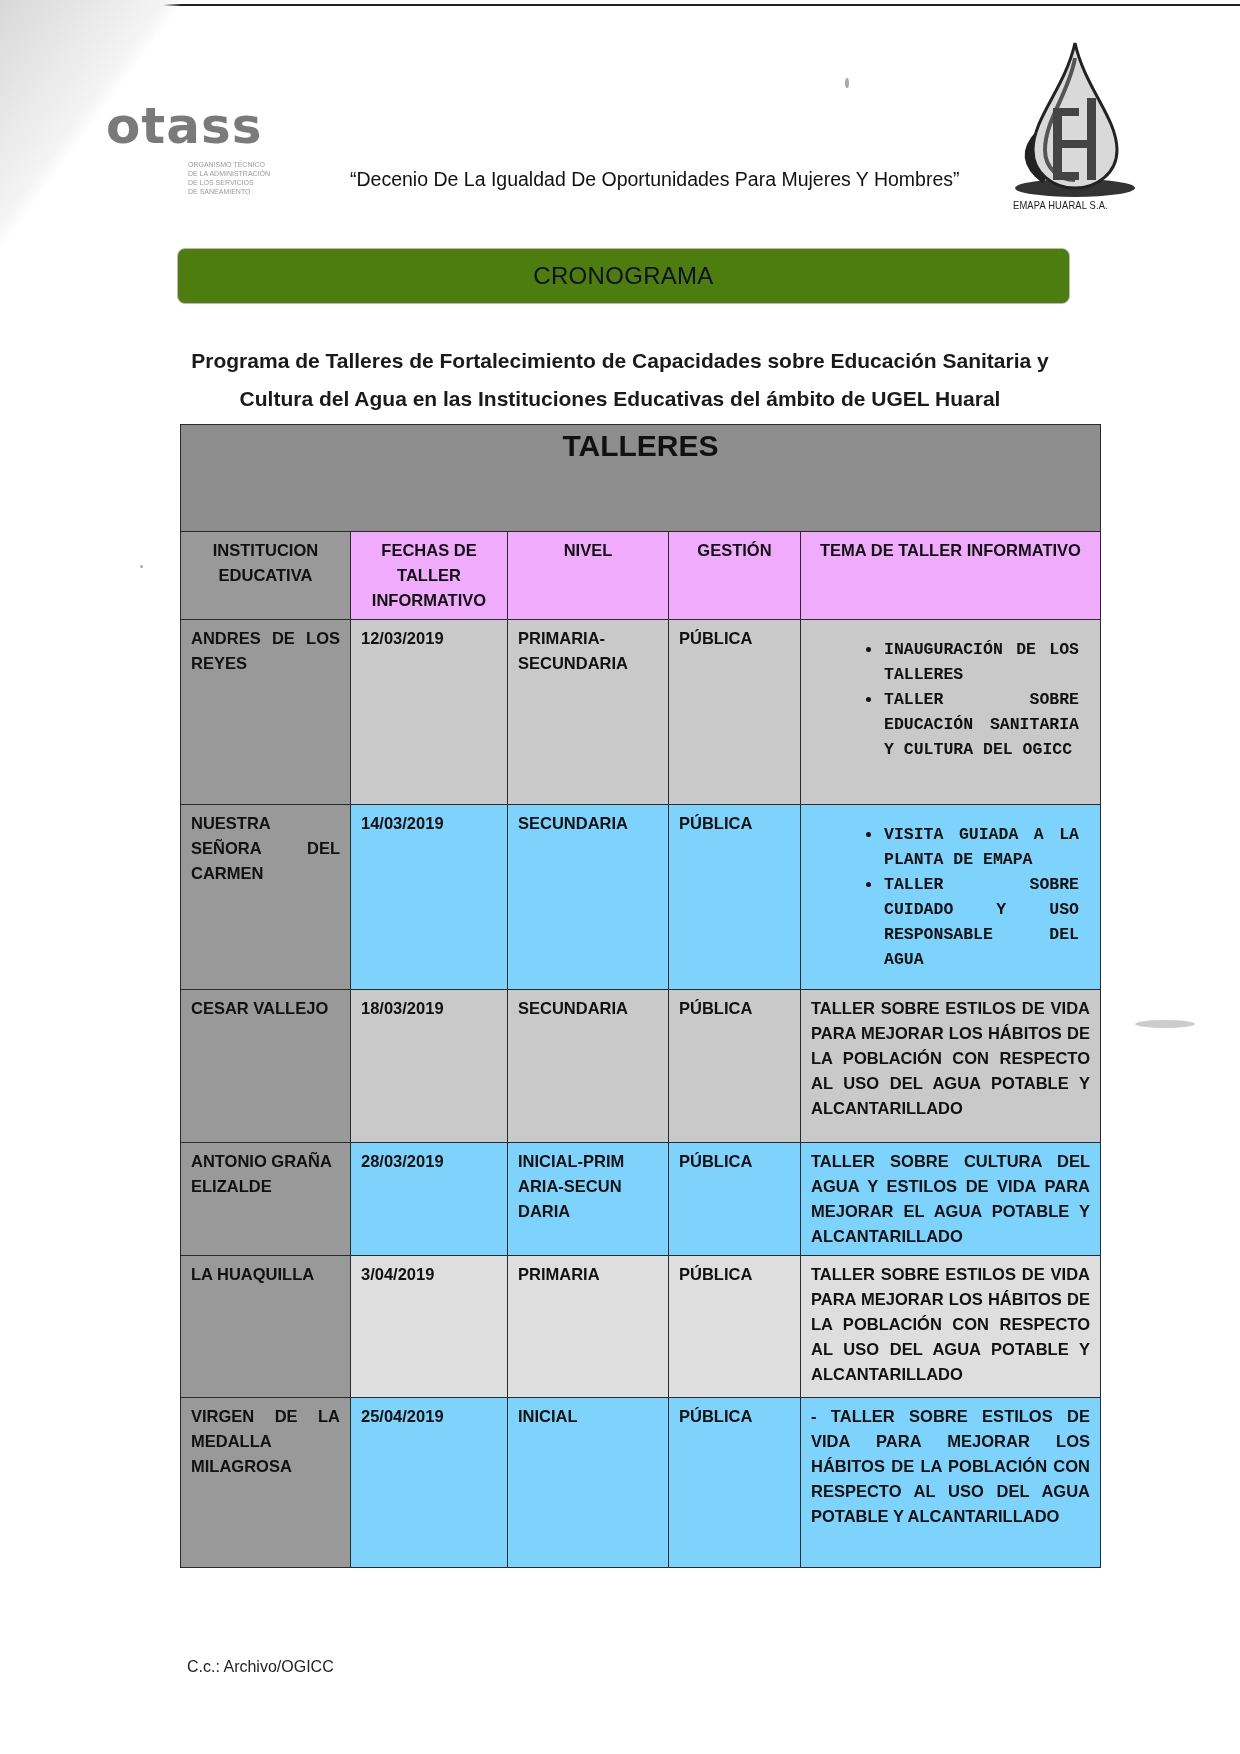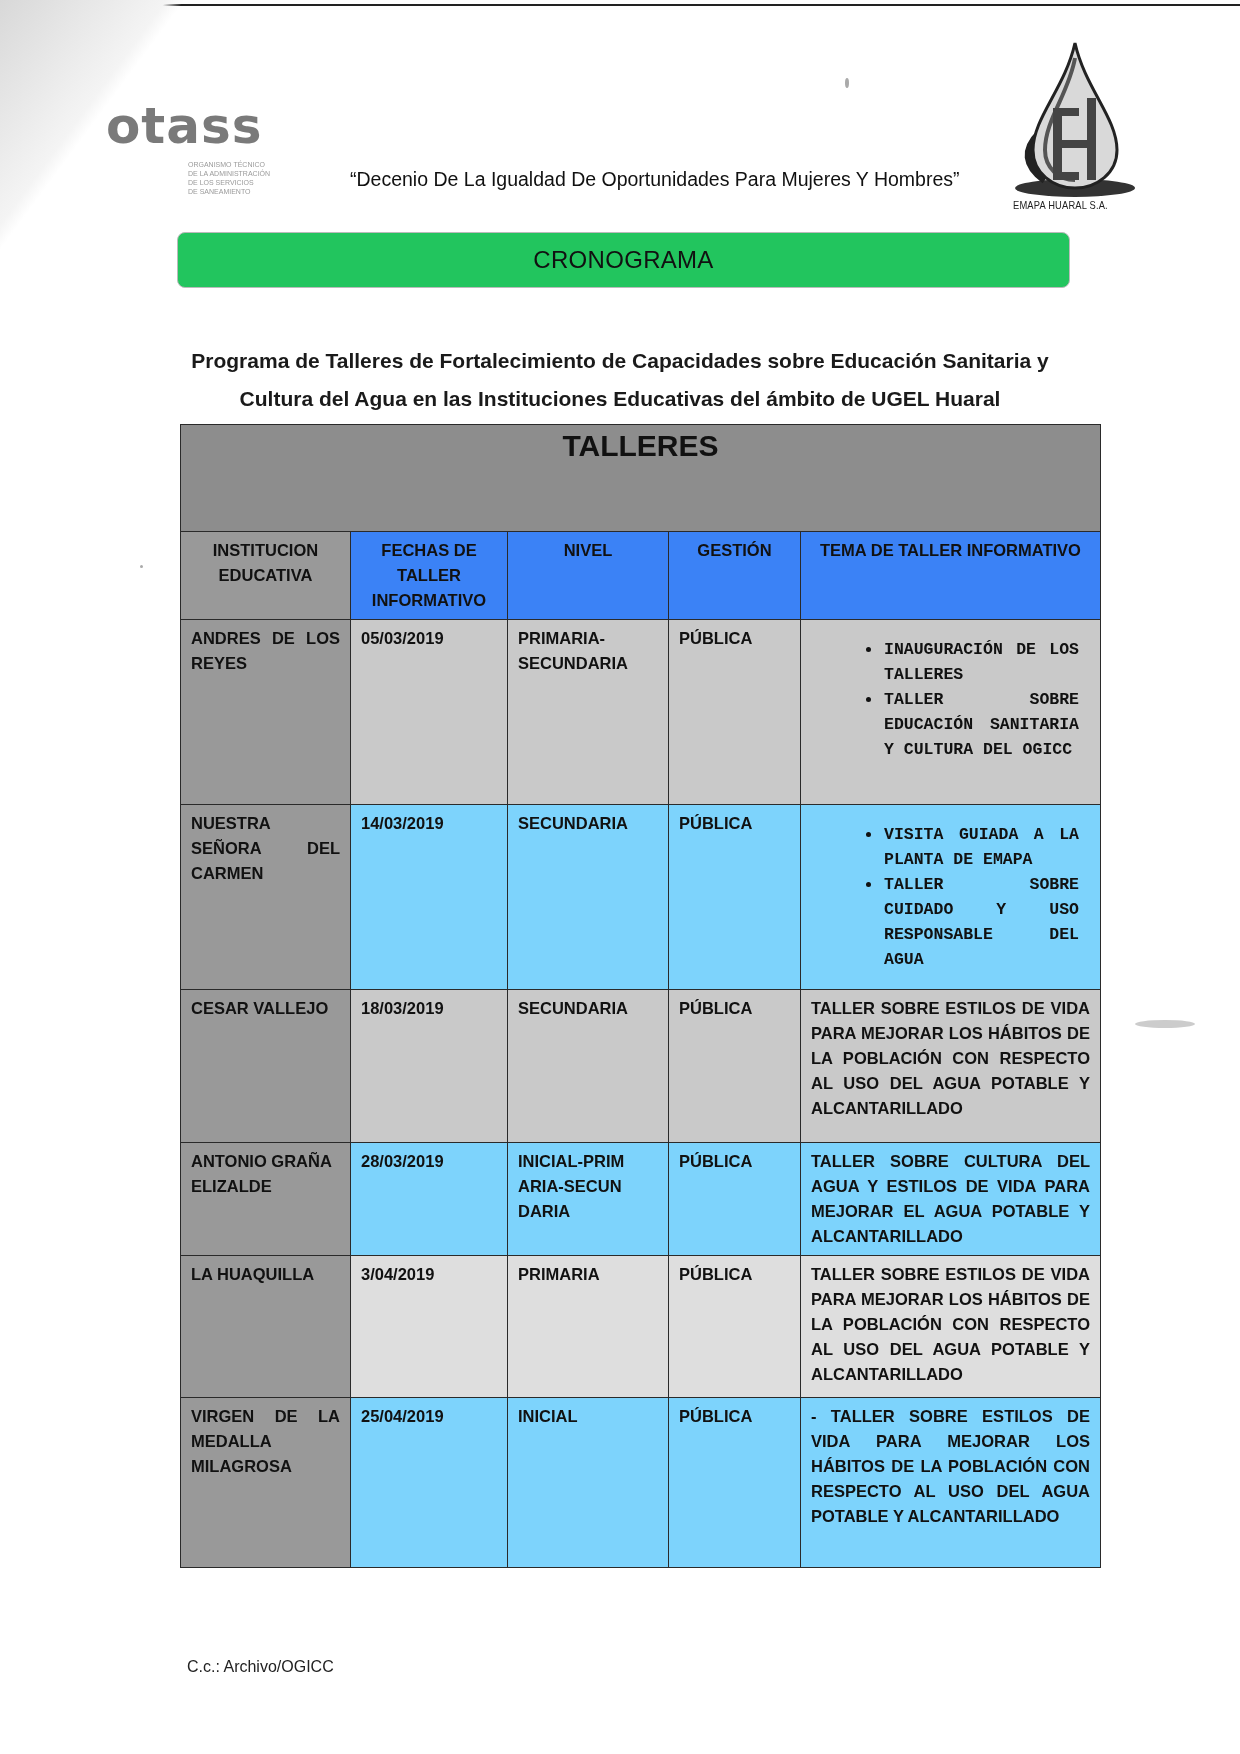--- a/index.html
+++ b/index.html
@@ -25,43 +25,43 @@
   .slogan {
     position: absolute; left: 350px; top: 168px; font-size: 19.5px; color: #111;
     font-family: "Liberation Sans", sans-serif;
   }
   .emapa { position: absolute; left: 1005px; top: 38px; width: 140px; height: 180px; }
   .emapa-label {
     position: absolute; left: 1013px; top: 199px; font-size: 11px; color: #222;
     letter-spacing: 0.2px; transform: scaleX(0.85); transform-origin: left;
   }
   .crono-box {
-    position: absolute; left: 177px; top: 232px; width: 891px; height: 54px;
-    border: 1.5px solid #bbb; border-radius: 8px; background: #22c55e;
+    position: absolute; left: 177px; top: 248px; width: 891px; height: 54px;
+    border: 1.5px solid #bbb; border-radius: 8px; background: #4d7c0f;
     display: flex; align-items: center; justify-content: center;
   }
   .crono-title { font-size: 24px; font-family: "Liberation Sans", sans-serif; letter-spacing: 0.3px; color: #111; }
   .subtitle {
     position: absolute; left: 150px; top: 342px; width: 940px; text-align: center;
     font-size: 21px; font-weight: bold; line-height: 38px; color: #1a1a1a;
     font-family: "Liberation Sans", sans-serif;
   }
   table.talleres {
     position: absolute; left: 180px; top: 424px; width: 920px;
     border-collapse: collapse; table-layout: fixed;
     font-family: "Liberation Sans", sans-serif; font-weight: bold; font-size: 16.5px; color: #111;
   }
   table.talleres td, table.talleres th {
     border: 1.5px solid #2a2a2a; vertical-align: top; padding: 6px 10px; line-height: 25px;
   }
   .band {
     background: #8d8d8d; height: 92px; font-size: 30px; text-align: center; vertical-align: top !important;
     padding-top: 8px !important; font-weight: bold;
   }
-  .hdr th { font-weight: bold; text-align: center; background: #3b82f6; }
+  .hdr th { font-weight: bold; text-align: center; background: #f0abfc; }
   .hdr th.col-inst { background: #999; }
   .col-inst { background: #999 !important; }
   .r-dark td { background: #c9c9c9; }
   .r-light td { background: #7dd3fc; }
   .r-mid td { background: #dedede; }
   .just { text-align: justify; text-align-last: left; }
   ul.tema { margin: 11px; padding-left: 70px; font-family: Liberation Mono, monospace; }
   ul.tema li { text-align: justify; padding-left: 2px; }
   .footer { position: absolute; left: 187px; top: 1658px; font-size: 16px; color: #222; font-family: "Liberation Sans", sans-serif; }
   .speck { position: absolute; background: #aaa; border-radius: 50%; }
@@ -122,21 +122,21 @@
   <tr class="hdr">
     <th class="col-inst">INSTITUCION EDUCATIVA</th>
     <th>FECHAS DE TALLER INFORMATIVO</th>
     <th style="vertical-align:top">NIVEL</th>
     <th>GESTIÓN</th>
     <th>TEMA DE TALLER INFORMATIVO</th>
   </tr>
 
   <tr class="r-dark" style="height:185px">
     <td class="col-inst just">ANDRES DE LOS REYES</td>
-    <td>05/03/2019</td>
+    <td>12/03/2019</td>
     <td>PRIMARIA-SECUNDARIA</td>
     <td>PÚBLICA</td>
     <td style="padding-left:0">
       <ul class="tema">
         <li>INAUGURACIÓN DE LOS TALLERES</li>
         <li>TALLER SOBRE EDUCACIÓN SANITARIA Y CULTURA DEL OGICC</li>
       </ul>
     </td>
   </tr>
 

